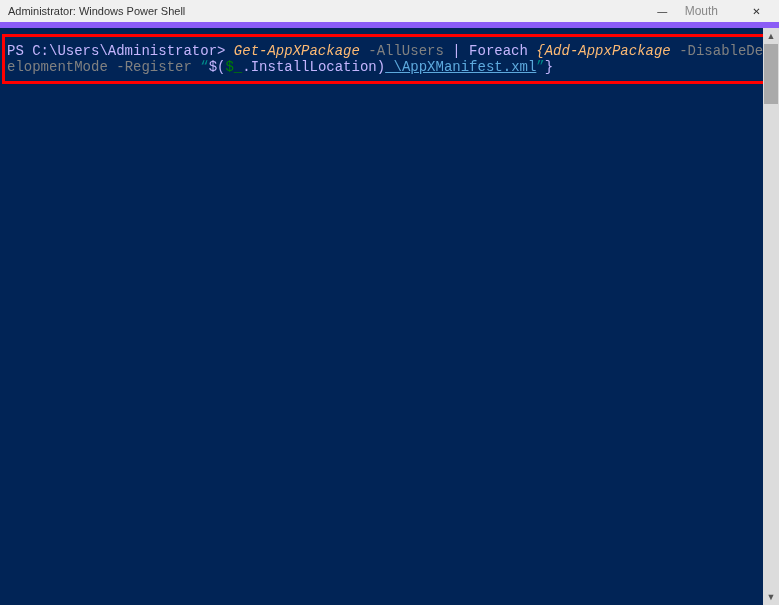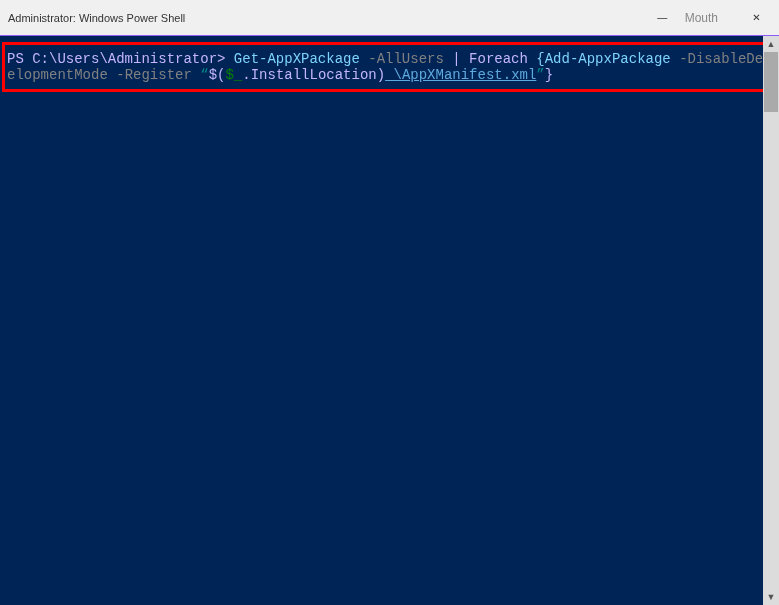--- a/index.html
+++ b/index.html
@@ -15,23 +15,23 @@
       overflow: hidden;
     }
     .window {
       width: 779px;
       height: 605px;
       background: #fff;
       display: flex;
       flex-direction: column;
     }
     .titlebar {
-      height: 36px;
+      height: 28px;
       background: #f0f0f0;
-      border-bottom: 1px solid #8b5cf6;
+      border-bottom: 6px solid #8b5cf6;
       display: flex;
       align-items: center;
       justify-content: space-between;
       padding-left: 8px;
     }
     .titlebar-title {
       font-size: 11px;
       color: #333;
     }
     .titlebar-controls {
@@ -82,21 +82,21 @@
       font-size: 14px;
       line-height: 1.15;
       color: #eeeeee;
     }
     .cmd-line {
       white-space: pre-wrap;
       word-break: break-all;
     }
     .c-white { color: #c4b5fd; }
     .c-gray { color: #808080; margin-top: 24px; }
-    .c-yellow { color: #7dd3fc; }
+    .c-yellow { color: #fdba74; font-style: italic; }
     .c-green { color: #008000; }
     .c-cyan { color: #5da9dd; text-decoration: underline; }
     .c-darkcyan { color: #008b8b; }
     .scrollbar-v {
       position: absolute;
       right: 0;
       top: 0;
       width: 16px;
       height: 100%;
       background: #dcdcdc;

